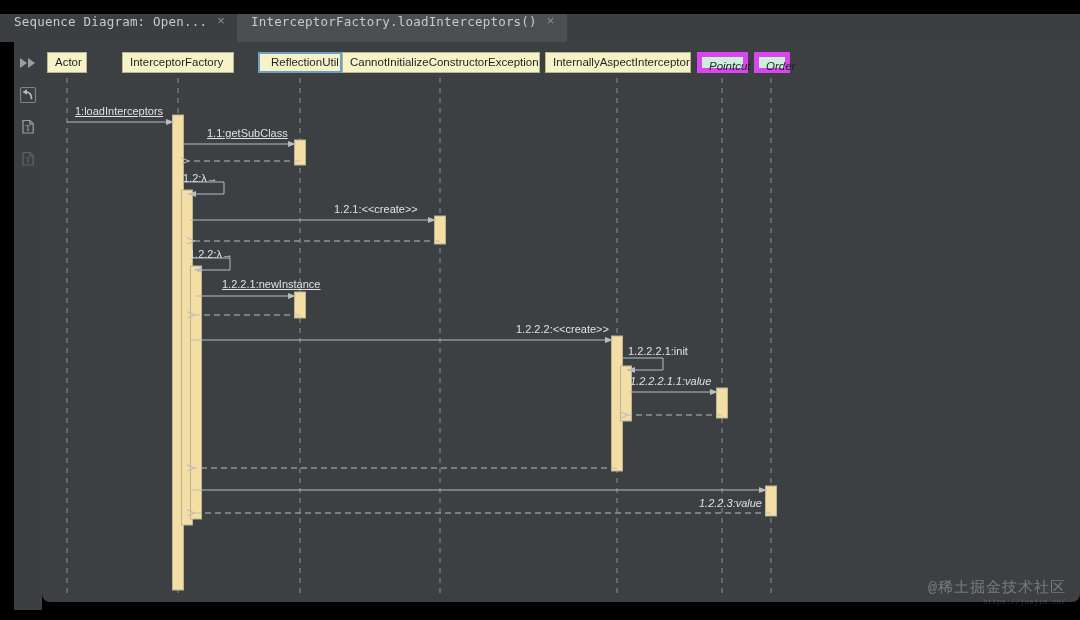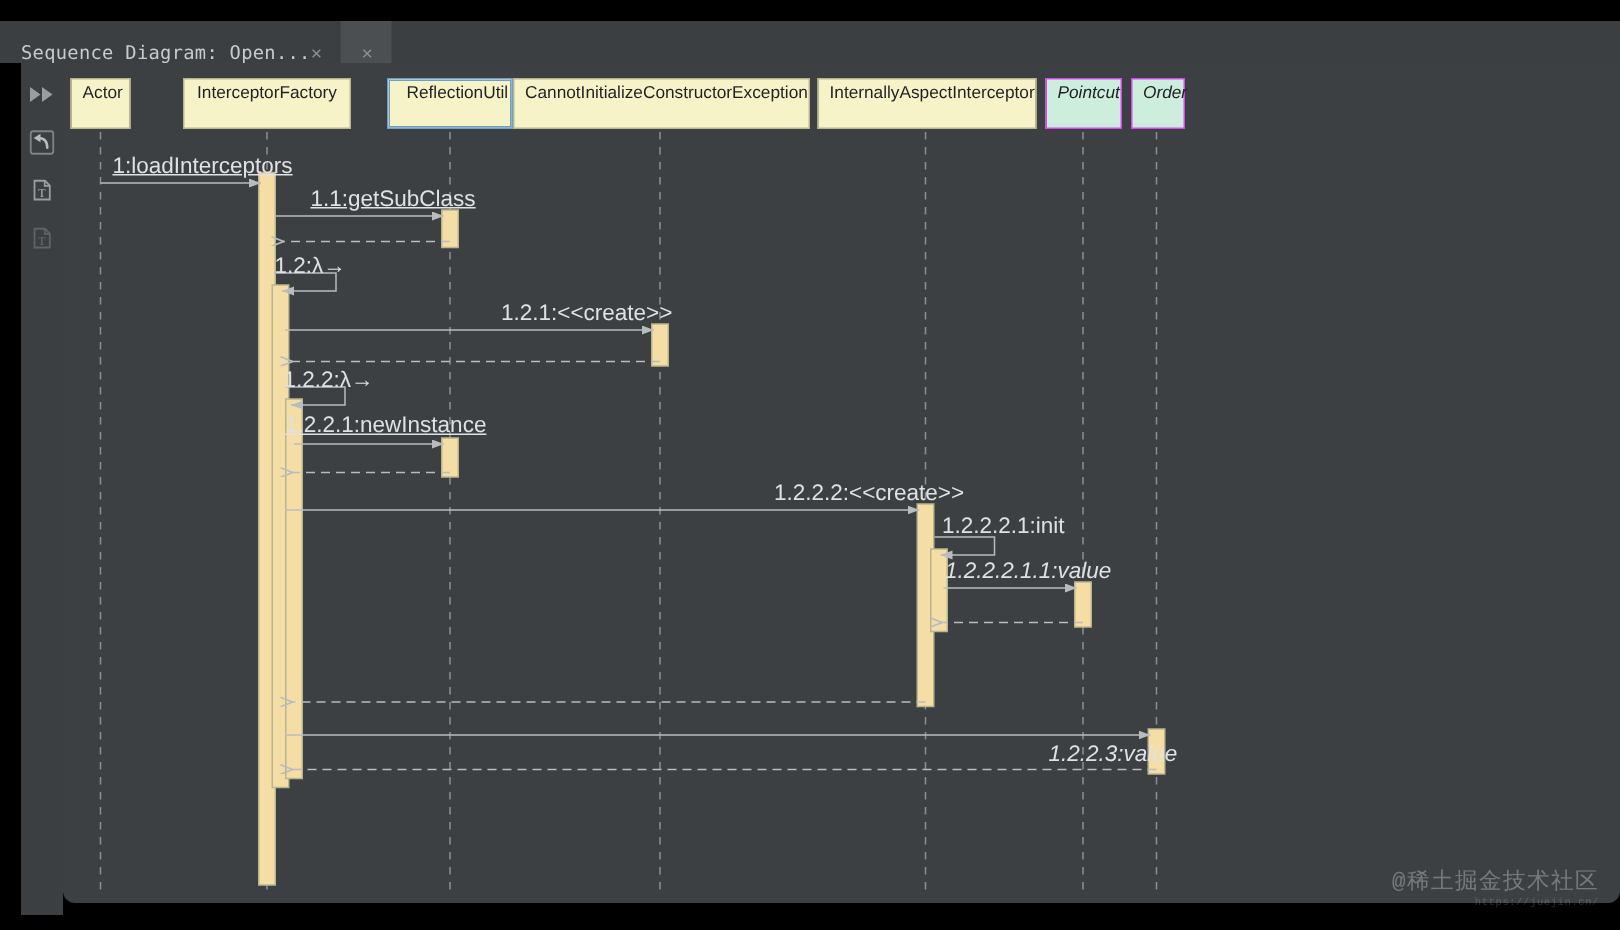--- a/index.html
+++ b/index.html
@@ -19,21 +19,22 @@
   .tabbar {
     position: absolute;
     left: 0; top: 14px;
     width: 1080px; height: 28px;
     background: #3c3f41;
     display: flex;
     align-items: stretch;
   }
   .tab {
     display: flex;
-    align-items: flex-end;
+    align-items: flex-start;
+    gap: 10px;
     padding: 0 12px 0 14px;
     font-family: "DejaVu Sans Mono", "Liberation Mono", monospace;
     font-size: 12.5px;
     color: #c8cbcd;
     letter-spacing: .2px;
     white-space: nowrap;
     position: relative;
   }
   .tab.inactive { background: #3c3f41; }
   .tab.active   { background: #4b4f51; }
@@ -77,44 +78,44 @@
     border-bottom-left-radius: 8px;
     border-bottom-right-radius: 8px;
     overflow: hidden;
   }
   .canvas svg { display: block; }
 
   
   .part {
     position: absolute;
     box-sizing: border-box;
-    height: 34px;
+    height: 21px;
     line-height: 19px;
-    text-align: center;
+    text-align: left;
     font-size: 11.5px;
     color: #1e2022;
     border: 1px solid #b9b58f;
     background: #f7f3c8;
     white-space: nowrap;
     padding: 0 7px;
   }
   .part.selected {
     border: 1px solid #6f9ec4;
     box-shadow: 0 0 0 1px #6f9ec4 inset;
   }
   .part.iface {
     background: #cdeedc;
-    border: 1px solid #d946ef;
+    border: 5px solid #d946ef;
     font-style: italic;
   }
 
   
   .msg {
     position: absolute;
-    font-size: 15px;
+    font-size: 11px;
     color: #dfe1e3;
     white-space: nowrap;
     line-height: 12px;
   }
   .msg.u { text-decoration: underline; }
   .msg.i { font-style: italic; }
 
   
   .wm {
     position: absolute;
@@ -139,20 +140,21 @@
 <body>
 
 <div id="app">
 
   <div class="tabbar">
     <div class="tab inactive">
       <span>Sequence Diagram:   Open...</span>
       <span class="tclose">×</span>
     </div>
     <div class="tab active">
+      <span>InterceptorFactory.loadInterceptors()</span>
       <span class="tclose">×</span>
       <span class="tab-accent"></span>
     </div>
   </div>
 
   <div class="toolstrip">
     <div class="tool">
       <svg width="18" height="14" viewBox="0 0 18 14">
         <polygon points="1,2 8,7 1,12" fill="#9a9ea1"></polygon>
         <polygon points="9,2 16,7 9,12" fill="#9a9ea1"></polygon>
@@ -233,21 +235,21 @@
         <div class="part" style="left: 503px; top: 10px; width: 146px;">InternallyAspectInterceptor</div>
         <div class="part iface" style="left: 655px; top: 10px; width: 51px;">Pointcut</div>
         <div class="part iface" style="left: 712px; top: 10px; width: 36px;">Order</div>
       </div>
     <div id="msg-layer">
         <div class="msg u" style="left: 33px; top: 63px;">1:loadInterceptors</div>
         <div class="msg u" style="left: 165px; top: 85px; text-align: center;">1.1:getSubClass</div>
         <div class="msg" style="left: 141px; top: 130px;">1.2:λ→</div>
         <div class="msg" style="left: 292px; top: 161px;">1.2.1:&lt;&lt;create&gt;&gt;</div>
         <div class="msg" style="left: 147px; top: 206px;">1.2.2:λ→</div>
-        <div class="msg u" style="left: 148px; top: 236px;">1.2.2.1:newInstance</div>
+        <div class="msg u" style="left: 148px; top: 236px; padding-left: 32px;">1.2.2.1:newInstance</div>
         <div class="msg" style="left: 462px; top: 281px; margin-left: 12px;">1.2.2.2:&lt;&lt;create&gt;&gt;</div>
         <div class="msg" style="left: 586px; top: 303px;">1.2.2.2.1:init</div>
         <div class="msg i" style="left: 588px; top: 333px;">1.2.2.2.1.1:value</div>
         <div class="msg i" style="left: 657px; top: 431px; margin-top: 24px;">1.2.2.3:value</div>
       </div>
   </div>
 
   <div class="wm">
     <div class="wm1">@稀土掘金技术社区</div>
     <div class="wm2">https://juejin.cn/</div>

